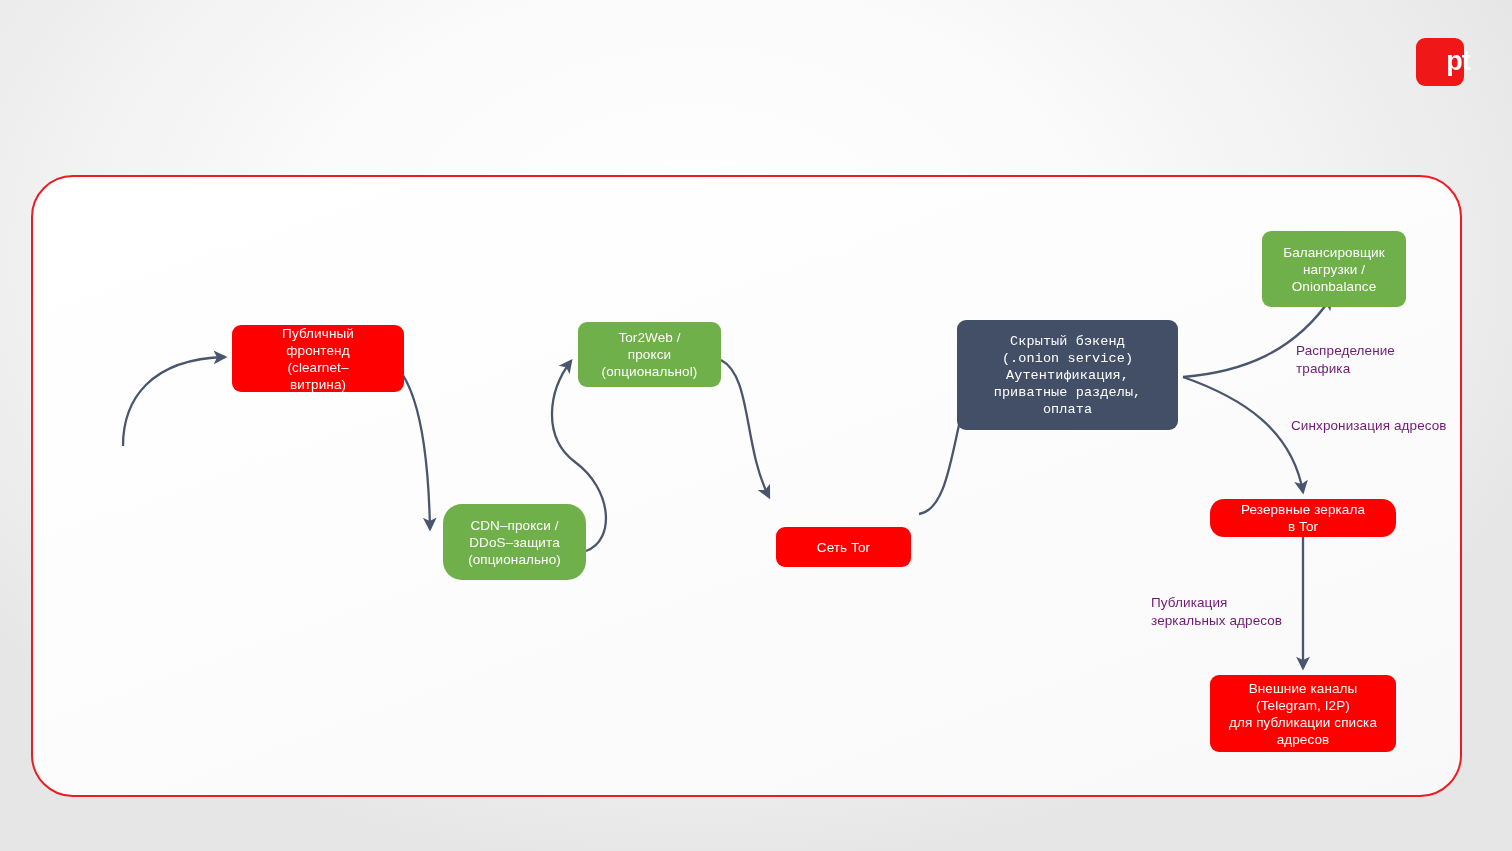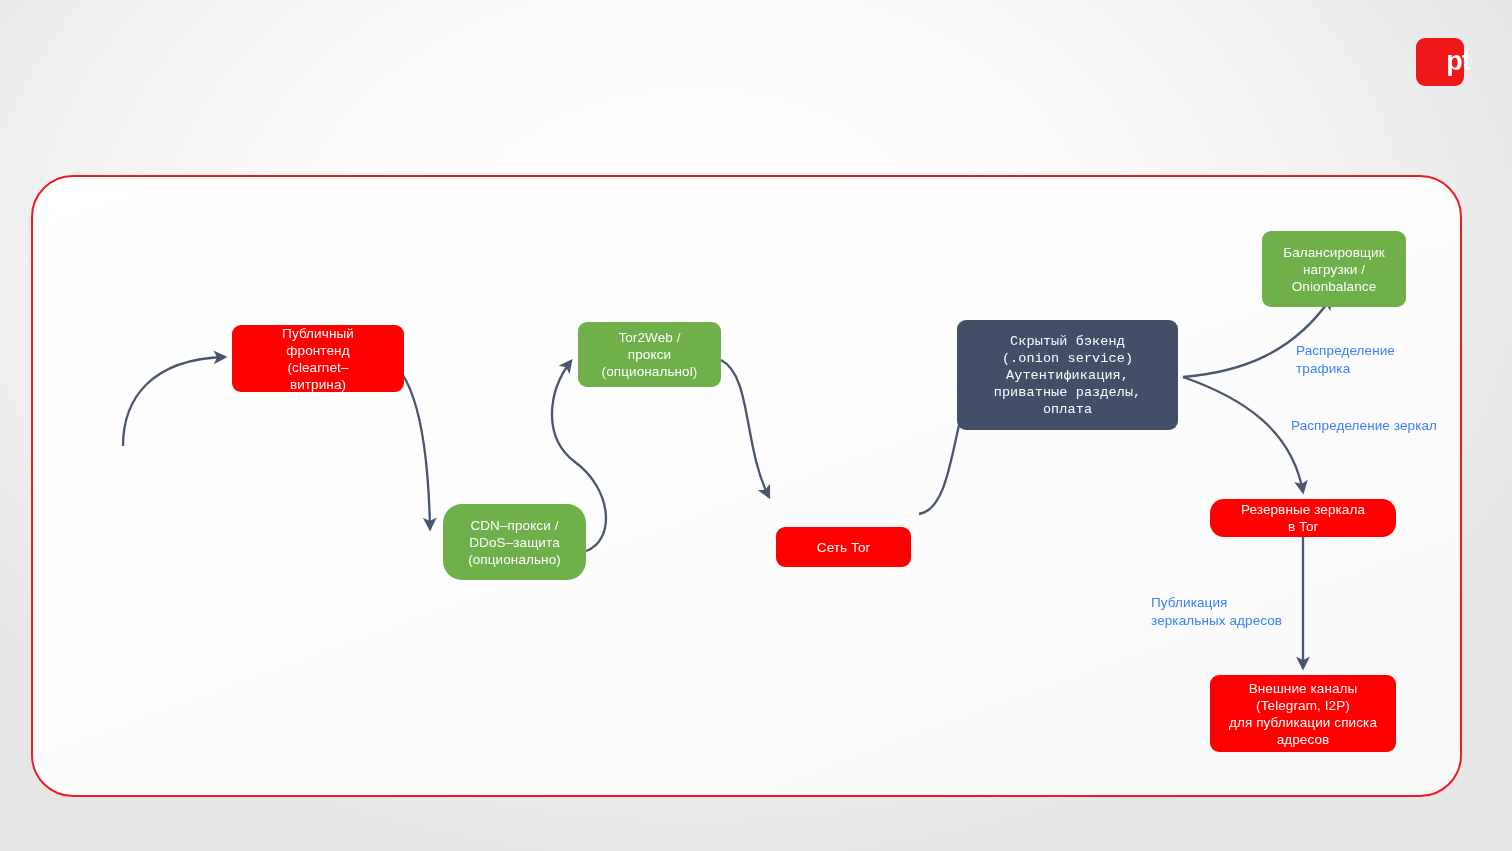--- a/index.html
+++ b/index.html
@@ -48,21 +48,21 @@
     letter-spacing:0.1px;
     z-index:3;
   }
   .node.red{background:#ff0000;}
   .node.green{background:#70b04a;}
   .node.slate{background:#424f67;}
   .node span{display:block;white-space:pre-line;}
 
   
   .elabel{
-    position:absolute;color:#3b82f6;font-size:13.5px;line-height:18px;
+    position:absolute;color:#701a75;font-size:13.5px;line-height:18px;
     white-space:pre-line;z-index:4;letter-spacing:0.1px;
   }
 </style>
 </head>
 <body>
 
 <div id="stage">
 
   <div class="logo">
     <span>pt</span>
@@ -134,18 +134,18 @@
   <div class="node red" style="left:1210px;top:675px;width:186px;height:77px;">
     <span>Внешние каналы
 (Telegram, I2P)
 для публикации списка
 адресов</span>
   </div>
 
   <div class="elabel" style="left:1296px;top:342px;">Распределение
 трафика</div>
 
-  <div class="elabel" style="left:1291px;top:417px;">Распределение зеркал</div>
+  <div class="elabel" style="left:1291px;top:417px;">Синхронизация адресов</div>
 
   <div class="elabel" style="left:1151px;top:594px;">Публикация
 зеркальных адресов</div>
 
 </div>
 
 </body></html>

